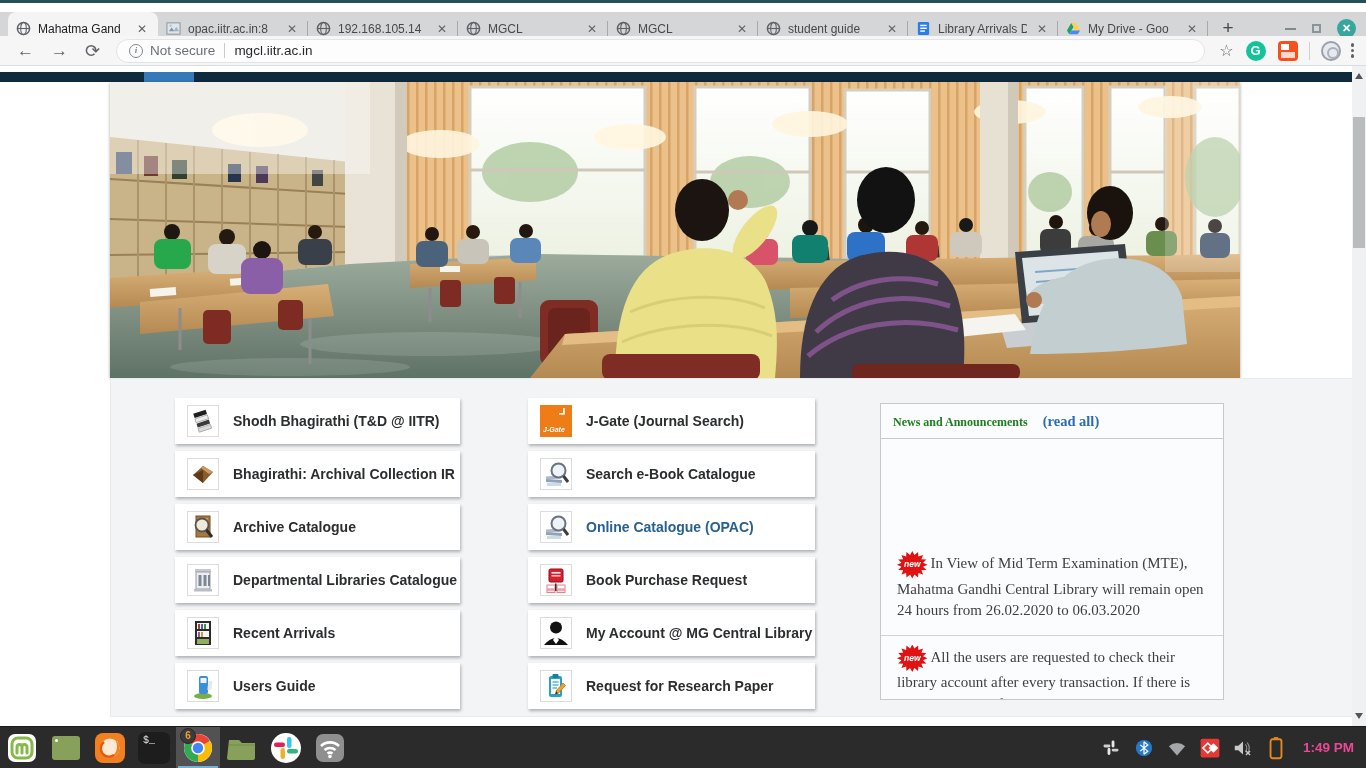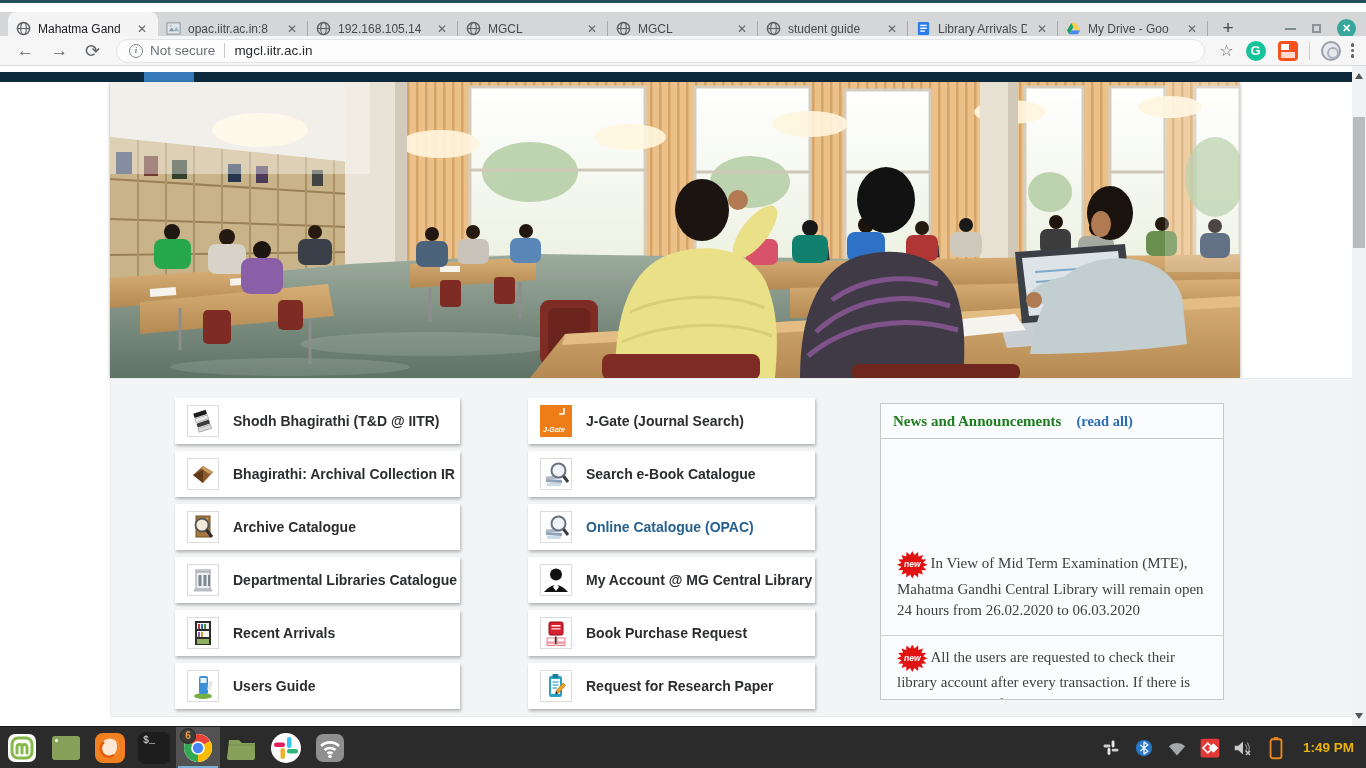--- a/index.html
+++ b/index.html
@@ -86,21 +86,21 @@
   .tile-jgate { background:#ee7d17; border-color:#ee7d17; flex-direction:column; position:relative; }
   .tile-jgate .jg-mark { position:absolute; right:3px; top:2px; width:9px; height:9px; background:#fff;
           clip-path:polygon(0 55%,45% 55%,45% 0,65% 0,65% 75%,0 75%); opacity:.9; }
   .tile-jgate .jg-text { color:#fff; font-size:7px; font-style:italic; font-weight:bold;
           position:absolute; bottom:3px; left:2px; }
 
   
   .news { position:absolute; left:770px; top:25px; width:344px; height:297px; background:#fbfcfd;
           border:1px solid #c6c9cb; font-family:"Liberation Serif", serif; overflow:hidden; }
   .news-head { display:flex; align-items:baseline; padding:9px 12px 8px; border-bottom:1px solid #c6c9cb; }
-  .news-title { font-size:15px; font-weight:bold; color:#1e7d1e; }
+  .news-title { font-size:12px; font-weight:bold; color:#1e7d1e; }
   .read-all { font-size:14.5px; font-weight:bold; color:#2b6cb8; margin-left:15px; cursor:pointer; }
   .news-spacer { height:103px; }
   .news-item { padding:9px 14px 13px 16px; font-size:15px; color:#3d3f42; line-height:21.5px; }
   .news-item + .news-item { border-top:1px solid #cfd2d4; }
   .badge-new { display:inline-block; background:#e01212; color:#fff; font-size:8.5px; font-style:italic;
           font-weight:bold; font-family:"Liberation Sans",sans-serif; padding:3px 7px; margin-right:3px;
           vertical-align:1px;
           clip-path:polygon(100% 50%,85.3% 57%,96.2% 69.1%,79.9% 70%,85.4% 85.4%,70% 79.9%,69.1% 96.2%,57% 85.3%,50% 100%,43% 85.3%,30.9% 96.2%,30% 79.9%,14.6% 85.4%,20.1% 70%,3.8% 69.1%,14.7% 57%,0 50%,14.7% 43%,3.8% 30.9%,20.1% 30%,14.6% 14.6%,30% 20.1%,30.9% 3.8%,43% 14.7%,50% 0,57% 14.7%,69.1% 3.8%,70% 20.1%,85.4% 14.6%,79.9% 30%,96.2% 30.9%,85.3% 43%); }
 
   
@@ -119,21 +119,21 @@
   .tb-chrome { background:#525252; }
   .tb-chrome .underline { position:absolute; bottom:0; left:2px; right:2px; height:3px; background:#76b0d6; }
   .tb-badge { position:absolute; top:1px; left:4px; width:16px; height:16px; background:#3b3b3b;
               border:1px solid #262626; border-radius:50%; color:#f29b38; font-size:10px; font-weight:bold;
               line-height:14px; text-align:center; z-index:2; }
   .icon-terminal { width:32px; height:32px; background:#1d1d1d; border-radius:7px; color:#e8e8e8;
               font-family:"Liberation Mono",monospace; font-size:10px; padding:3px 0 0 5px; }
   .icon-terminal::before { content:"$_"; }
   .tray { margin-left:auto; display:flex; align-items:center; gap:13px; padding-right:12px; }
   .tray-ico { width:20px; height:24px; display:flex; align-items:center; justify-content:center; cursor:pointer; }
-  .clock { color:#eab308; font-size:13.5px; font-weight:bold; margin-left:4px; cursor:default; }
+  .clock { color:#ec4899; font-size:13.5px; font-weight:bold; margin-left:4px; cursor:default; }
 </style>
 </head>
 <body>
 
 <div class="stage">
   <div class="top-edge"></div>
 
   <div class="tabstrip">
     <div class="tabs">
       <div class="tab active">
@@ -563,41 +563,41 @@
                 <rect x="6" y="24" width="14" height="3" fill="#cddbe6"></rect>
                 <circle cx="17.5" cy="11.5" r="7" fill="#eef3f8" stroke="#6b7280" stroke-width="2"></circle>
                 <line x1="22.5" y1="17" x2="27" y2="23" stroke="#3c3c3c" stroke-width="3"></line>
               </svg>
           </span>
           <span class="lbl lbl-blue">Online Catalogue (OPAC)</span>
         </div>
         <div class="card">
           <span class="tile">
             <svg width="30" height="30" viewBox="0 0 30 30">
-                <circle cx="15" cy="9.5" r="6" fill="#111"></circle>
-                <path d="M3,27 Q15,13 27,27 Z" fill="#111"></path>
-                <polygon points="15,18 12,22 15,26 18,22" fill="#fff"></polygon>
-              </svg>
-          </span>
-          <span class="lbl">My Account @ MG Central Library</span>
-        </div>
-        <div class="card">
-          <span class="tile">
-            <svg width="30" height="30" viewBox="0 0 30 30">
                 <rect x="8" y="4" width="14" height="13" rx="1.5" fill="#d8202e" stroke="#8e0f18"></rect>
                 <rect x="10.5" y="7" width="9" height="1.6" fill="#fff" opacity="0.9"></rect>
                 <rect x="10.5" y="10" width="9" height="1.6" fill="#fff" opacity="0.7"></rect>
                 <rect x="6" y="20" width="8" height="4" fill="#fff" stroke="#e87f88"></rect>
                 <rect x="16" y="20" width="8" height="4" fill="#fff" stroke="#e87f88"></rect>
                 <rect x="6" y="25" width="8" height="2.5" fill="#fbe3e5" stroke="#e87f88"></rect>
                 <rect x="16" y="25" width="8" height="2.5" fill="#fbe3e5" stroke="#e87f88"></rect>
                 <line x1="14.8" y1="18.5" x2="14.8" y2="26" stroke="#222" stroke-width="1.4"></line>
               </svg>
           </span>
           <span class="lbl">Book Purchase Request</span>
+        </div>
+        <div class="card">
+          <span class="tile">
+            <svg width="30" height="30" viewBox="0 0 30 30">
+                <circle cx="15" cy="9.5" r="6" fill="#111"></circle>
+                <path d="M3,27 Q15,13 27,27 Z" fill="#111"></path>
+                <polygon points="15,18 12,22 15,26 18,22" fill="#fff"></polygon>
+              </svg>
+          </span>
+          <span class="lbl">My Account @ MG Central Library</span>
         </div>
         <div class="card">
           <span class="tile">
             <svg width="30" height="30" viewBox="0 0 30 30">
                 <rect x="8" y="5" width="13" height="21" rx="2" fill="#2aa0c8"></rect>
                 <rect x="11.5" y="3" width="6" height="4" rx="1" fill="#1b7d9e"></rect>
                 <rect x="10" y="8" width="9" height="15" fill="#fff"></rect>
                 <g stroke="#2aa0c8" stroke-width="1.2">
                   <line x1="11.5" y1="11" x2="17.5" y2="11"></line>
                   <line x1="11.5" y1="14" x2="17.5" y2="14"></line>

